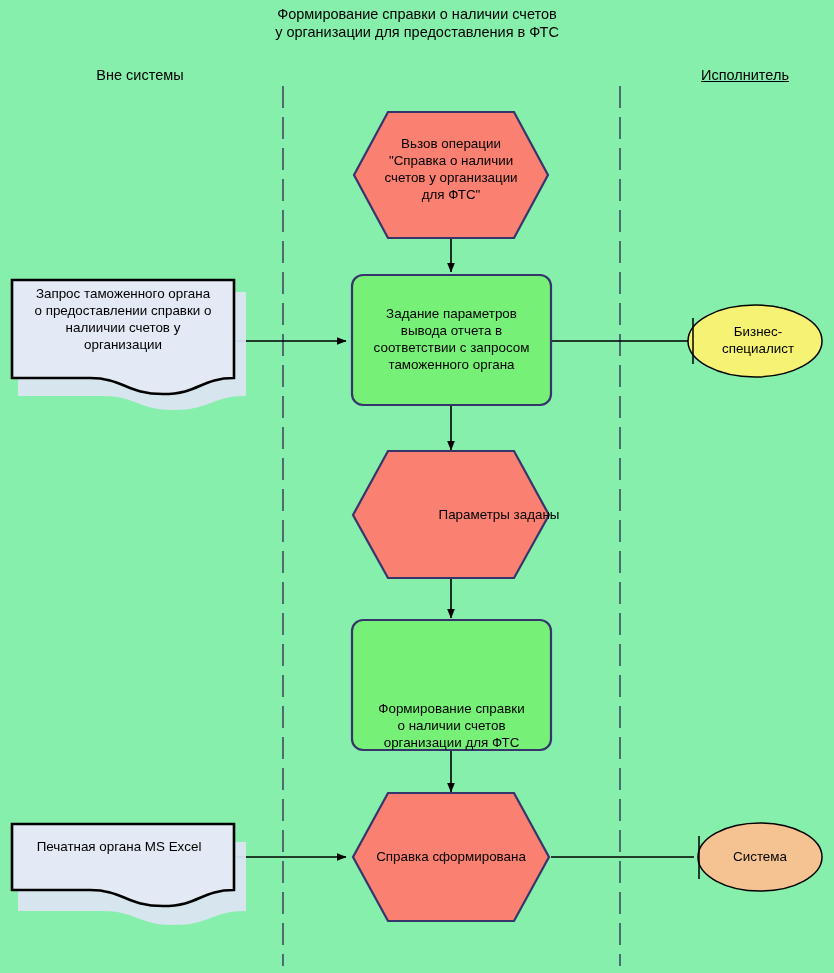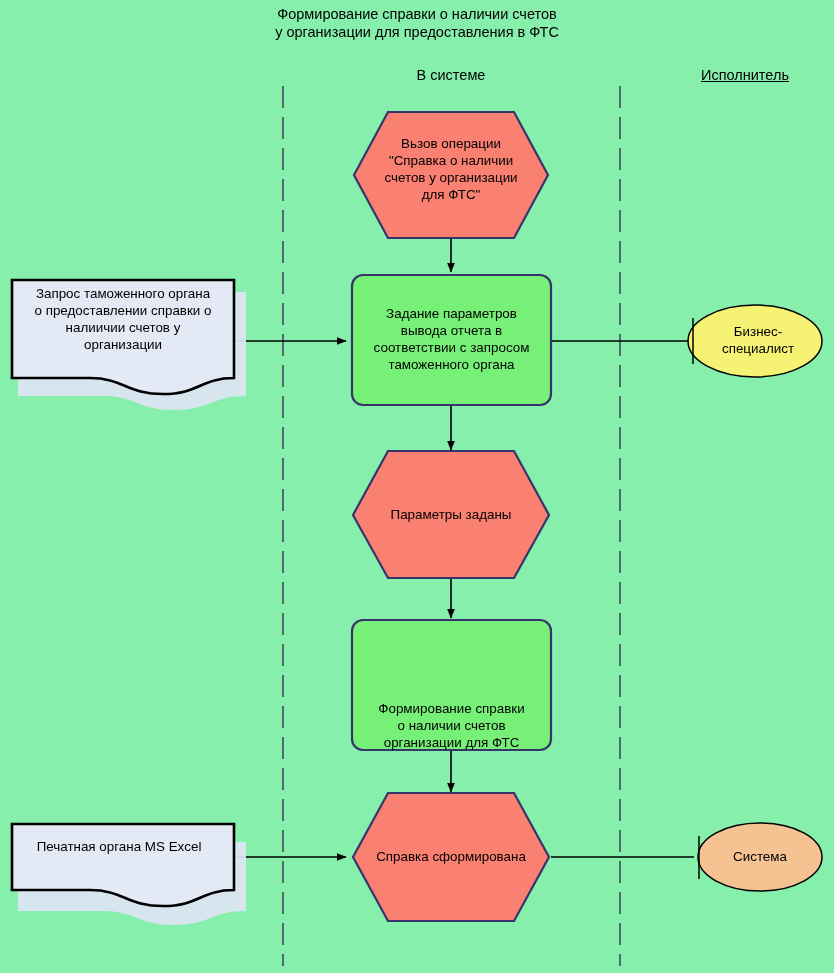--- a/index.html
+++ b/index.html
@@ -106,42 +106,42 @@
 
     <polygon points="388,793 514,793 549,857 514,921 388,921 353,857" fill="#fa8072" stroke="#35356b" stroke-width="2.2"></polygon>
 
     <ellipse cx="760" cy="857" rx="62" ry="34" fill="#f5c392" stroke="#000000" stroke-width="1.5"></ellipse>
     <line x1="699" y1="836" x2="699" y2="879" stroke="#000000" stroke-width="1.5"></line>
   </svg>
 
   <div class="lbl" id="diagram-title">Формирование справки о наличии счетов
 у организации для предоставления в ФТС</div>
 
-  <div class="lbl col-header" id="col-header-system">В системе</div>
+  <div class="lbl col-header" id="col-header-outside">Вне системы</div>
   <div class="lbl col-header" id="col-header-actor">Исполнитель</div>
 
   <div class="lbl node-text" style="left:357px; top:135px; width:188px;">Вьзов операции
 "Справка о наличии
 счетов у организации
 для ФТС"</div>
 
   <div class="lbl node-text" style="left:8px; top:285px; width:230px;">Запрос таможенного органа
 о предоставлении справки о
 налиичии счетов у
 организации</div>
 
   <div class="lbl node-text" style="left:354px; top:305px; width:195px;">Задание параметров
 вывода отчета в
 соответствии с запросом
 таможенного органа</div>
 
   <div class="lbl node-text" style="left:700px; top:323px; width:116px;">Бизнес-
 специалист</div>
 
-  <div class="lbl node-text" style="left:355px; top:506px; width:192px;">Параметры заданы</div>
+  <div class="lbl node-text" style="left:355px; top:506px; width:192px;padding-left:48px;">Параметры заданы</div>
 
   <div class="lbl node-text" style="left:354px; top:656px; width:195px;margin-top:44px;">Формирование справки
 о наличии счетов
 организации для ФТС</div>
 
   <div class="lbl node-text" style="left:8px; top:838px; width:222px;">Печатная органа MS Excel</div>
 
   <div class="lbl node-text" style="left:355px; top:848px; width:192px;text-align:center;">Справка сформирована</div>
 
   <div class="lbl node-text" style="left:704px; top:848px; width:112px;">Система</div>

